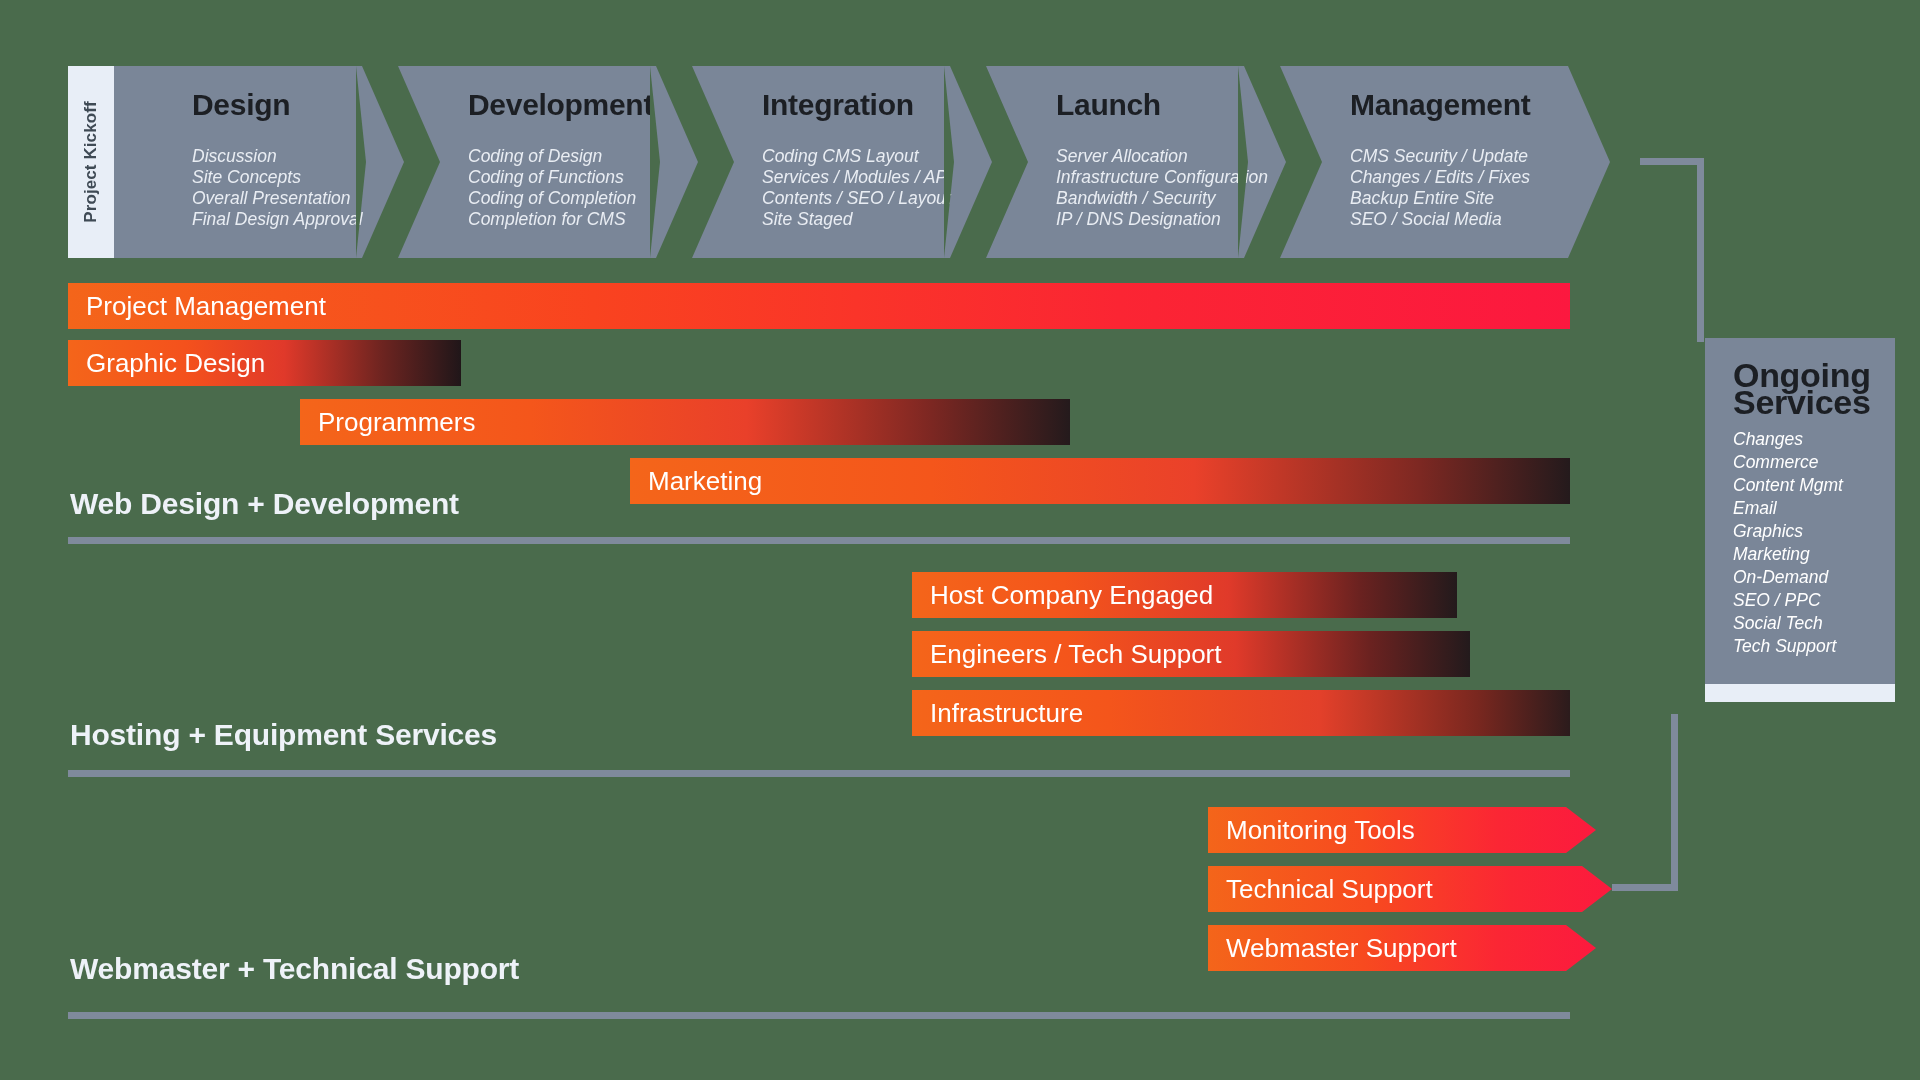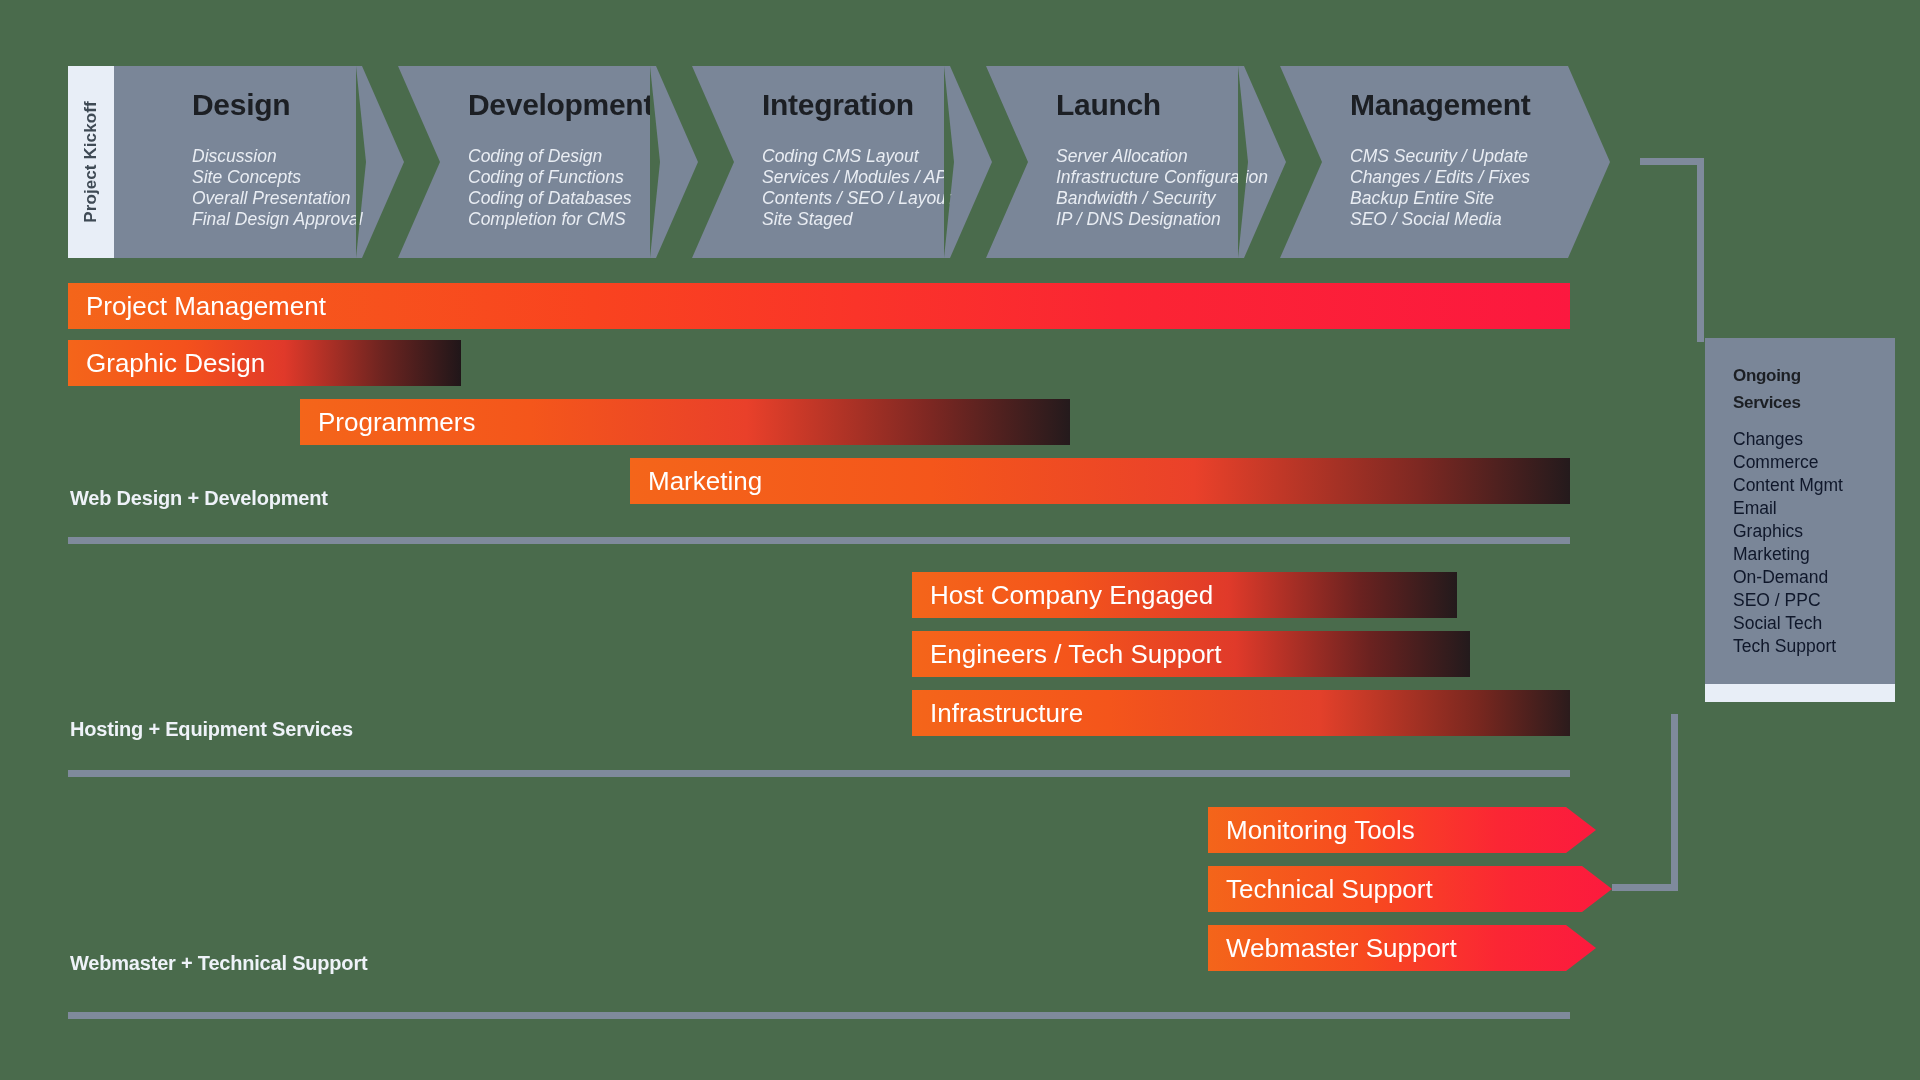--- a/index.html
+++ b/index.html
@@ -107,21 +107,21 @@
     box-sizing: border-box;
     white-space: nowrap;
   }
   .bar-arrow {
     clip-path: polygon(0 0, calc(100% - 30px) 0, 100% 50%, calc(100% - 30px) 100%, 0 100%);
   }
 
   
   .section-title {
     position: absolute;
-    font-size: 20px;
+    font-size: 30px;
     font-weight: bold;
     color: #eef2f8;
     letter-spacing: -0.2px;
     white-space: nowrap;
   }
   .divider {
     position: absolute;
     left: 68px;
     width: 1502px;
     height: 7px;
@@ -131,35 +131,36 @@
   
   #ongoing-panel {
     position: absolute;
     left: 1705px;
     top: 338px;
     width: 190px;
     background: #7a8698;
     padding: 24px 0 0 0;
   }
   #ongoing-title {
-    font-size: 17px;
+    font-size: 34px;
     font-weight: bold;
     color: #1c1f24;
     line-height: 27px;
     padding: 0 0 12px 28px;
     letter-spacing: -0.3px;
   }
   #ongoing-list {
     list-style: none;
     margin: 0;
     padding: 0 0 26px 28px;
   }
   #ongoing-list li {
     font-size: 17.5px;
-    color: #0f172a;
+    font-style: italic;
+    color: #ffffff;
     line-height: 23px;
     white-space: nowrap;
   }
   #ongoing-foot {
     height: 18px;
     background: #e8eef7;
   }
 
   
   .conn {
@@ -187,21 +188,21 @@
       </ul>
     </div>
   </div>
 
   <div class="chevron" style="left:330px; width:300px;">
     <div class="chev-inner">
       <div class="chev-title">Development</div>
       <ul class="chev-list">
         <li>Coding of Design</li>
         <li>Coding of Functions</li>
-        <li>Coding of Databases</li>
+        <li>Coding of Completion</li>
         <li>Completion for CMS</li>
       </ul>
     </div>
   </div>
 
   <div class="chevron" style="left:624px; width:300px;">
     <div class="chev-inner">
       <div class="chev-title">Integration</div>
       <ul class="chev-list">
         <li>Coding CMS Layout</li>

